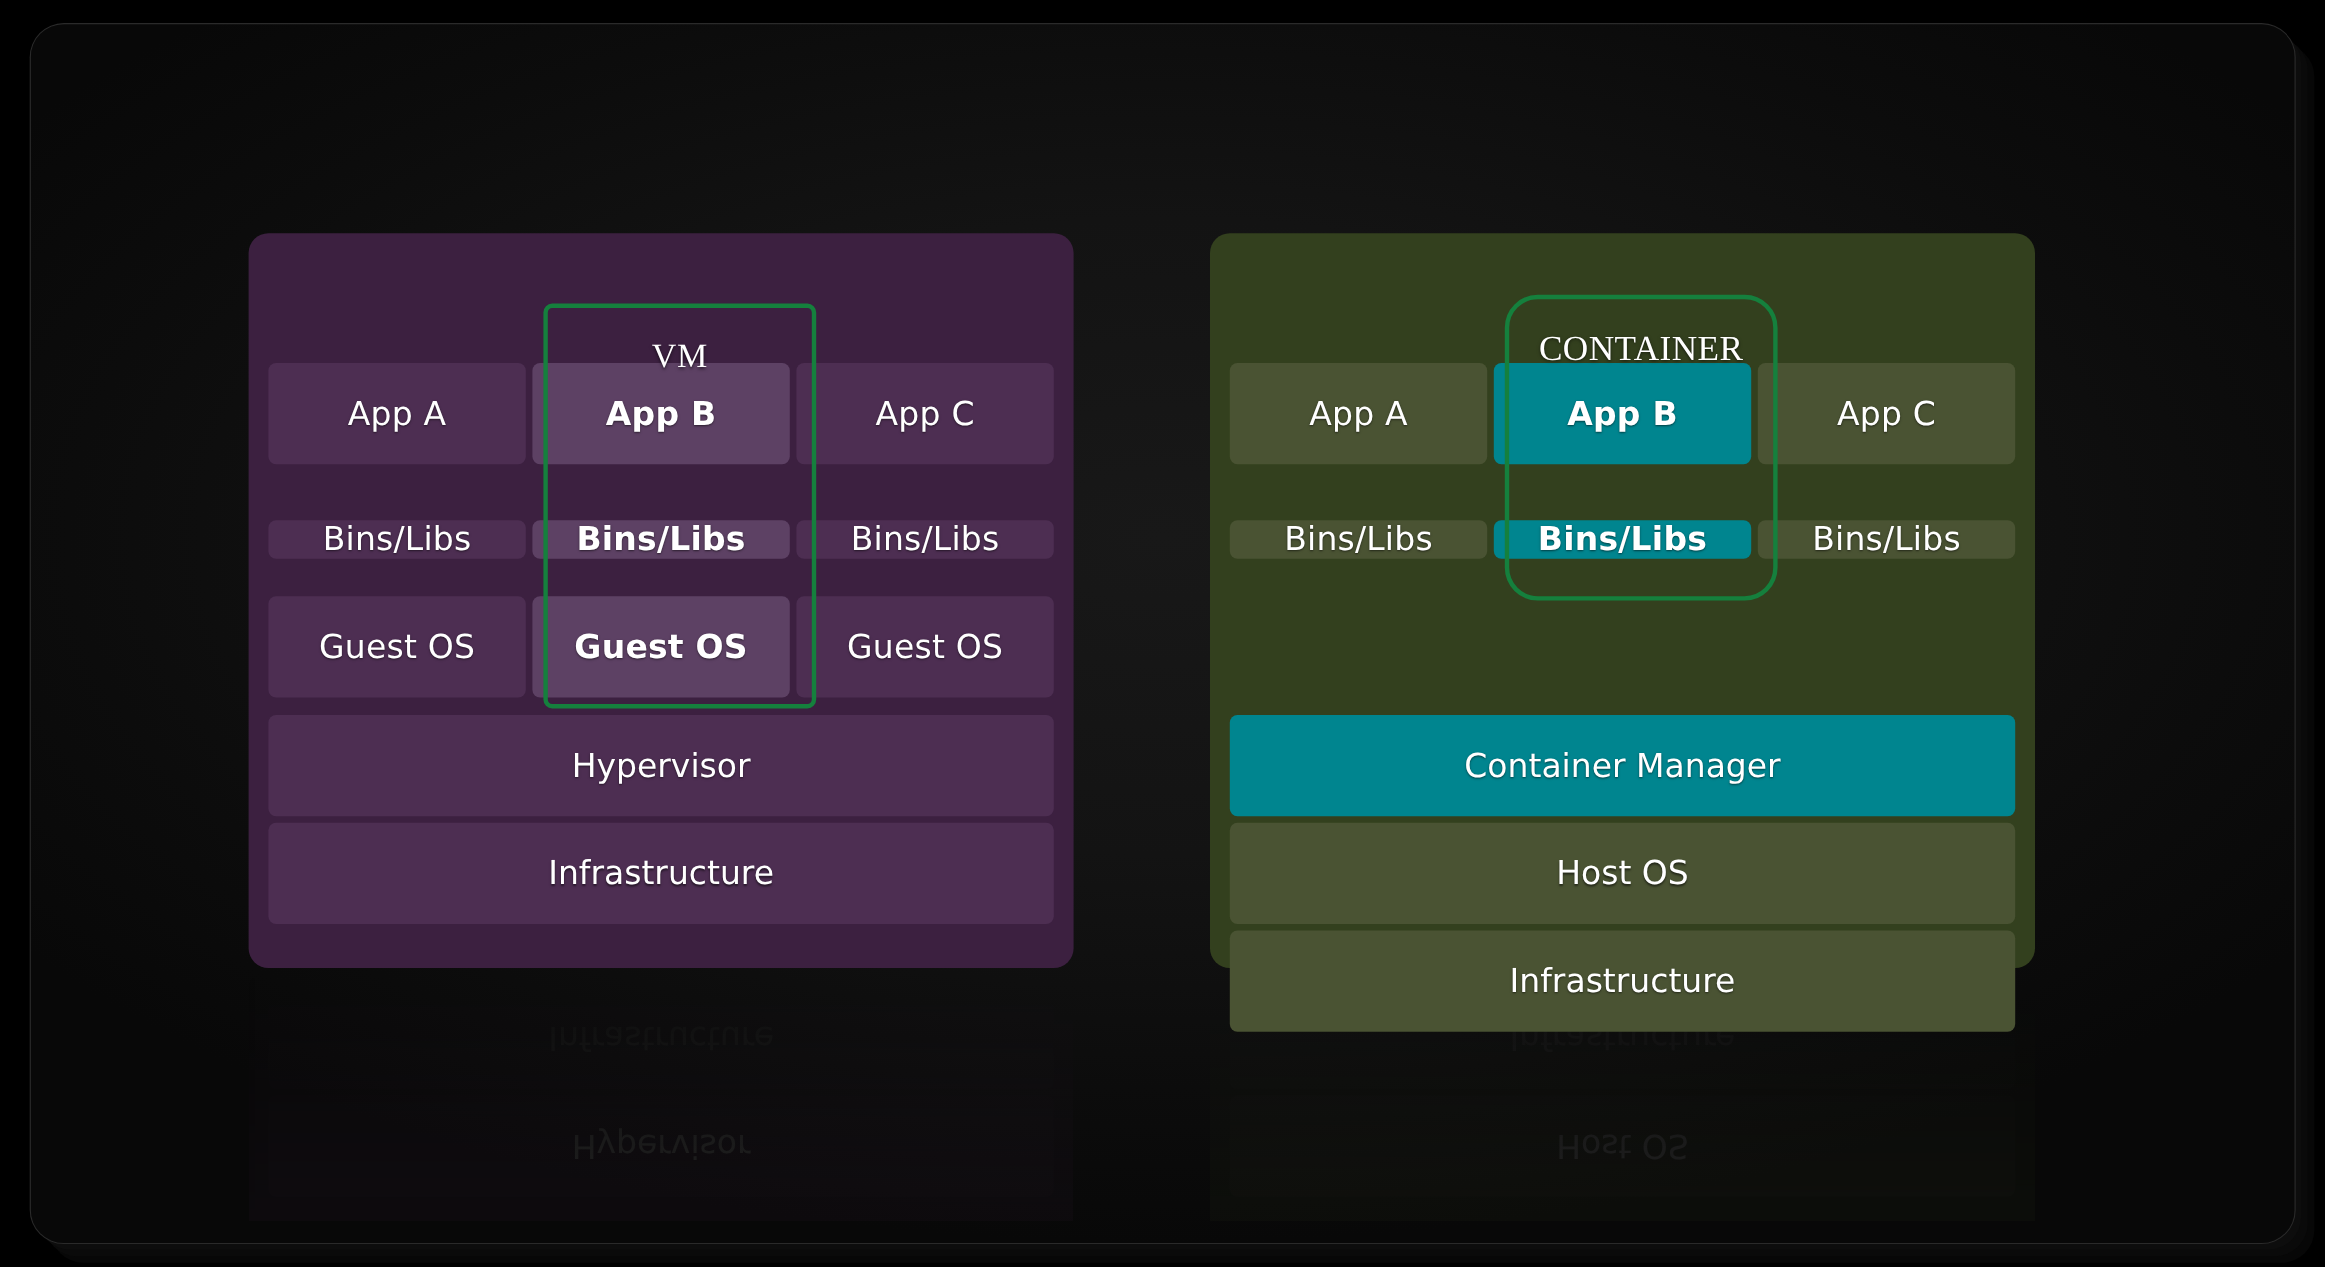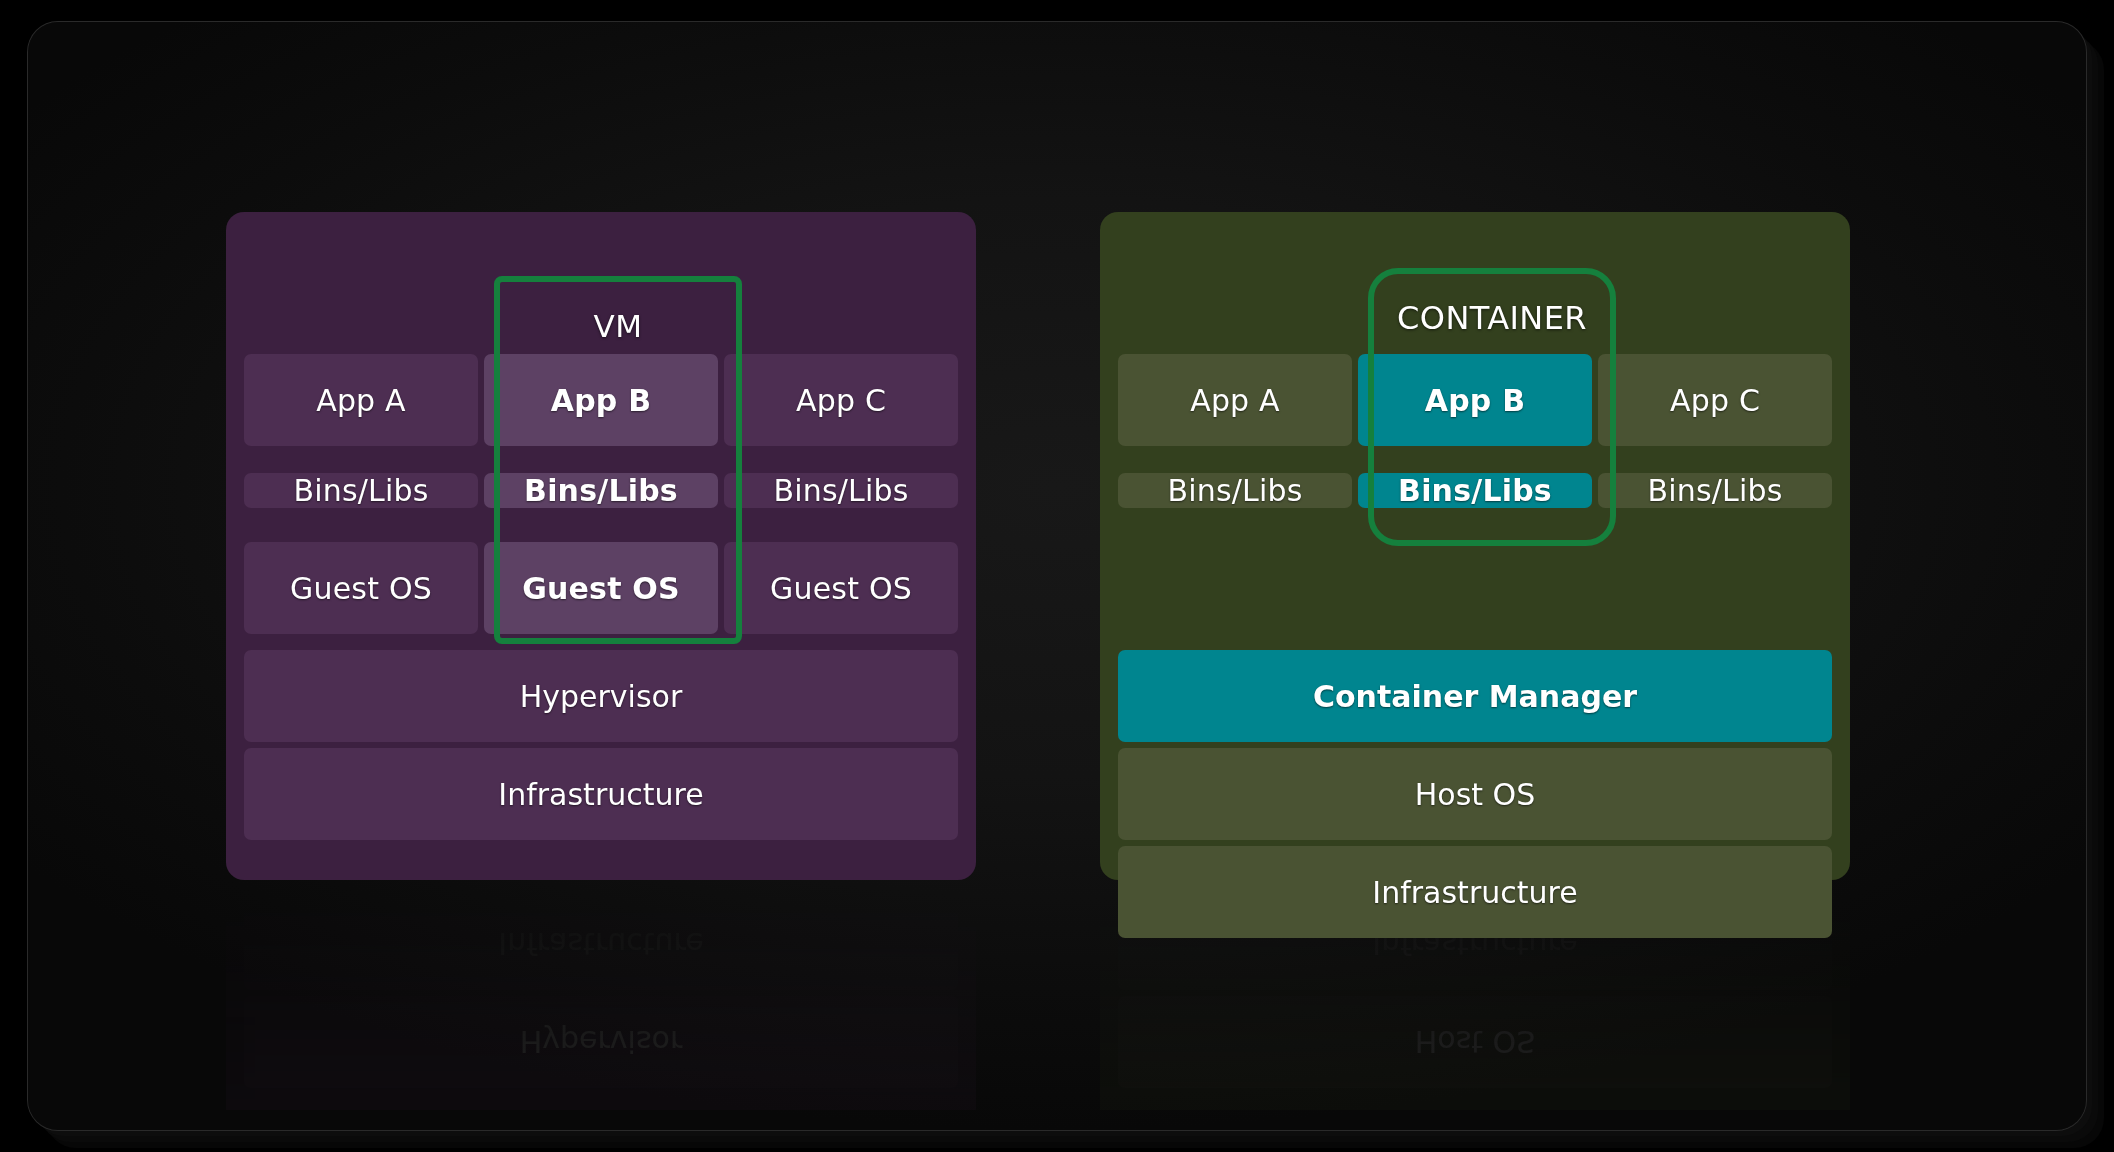--- a/index.html
+++ b/index.html
@@ -61,21 +61,21 @@
 
   
   .cell-row {
     position: absolute;
     left: 0;
     right: 0;
     height: 92px;
     display: flex;
     gap: 6px;
   }
-  .cell-row.r-app   { top: 124px; }
+  .cell-row.r-app   { top: 100px; }
   .cell-row.r-bins  { top: 214px; align-items: center; }
   .cell-row.r-guest { top: 312px; }
 
   .cell {
     flex: 1 1 0;
     border-radius: 7px;
     display: flex;
     align-items: center;
     justify-content: center;
     color: #ffffff;
@@ -106,33 +106,34 @@
     text-shadow: 0 1px 2px rgba(0,0,0,.55);
   }
   .bar.b1 { top: 420px; }
   .bar.b2 { top: 518px; }
 
   #panel-vm .bar              { background: #4d2e52; }
   #panel-container .bar.os    { background: #4a5333; }
   #panel-container .bar.infra { background: #4a5333; }
   #panel-container .bar.manager {
     background: #00858f;
-    font-weight: 700;
+    font-weight: 400;
     top: 420px;
   }
   #panel-container .bar.os    { top: 518px; }
   #panel-container .bar.infra { top: 616px; }
 
   
   .highlight-box {
     position: absolute;
-    border: 6px solid #15803d;
+    border: 4px solid #15803d;
     border-radius: 8px;
     pointer-events: none;
     z-index: 4;
+    font-family: Liberation Serif, serif;
   }
   .highlight-box .hl-title {
     position: absolute;
     left: 0; right: 0;
     top: 0;
     height: 88px;
     display: flex;
     align-items: center;
     justify-content: center;
     color: #ffffff;

